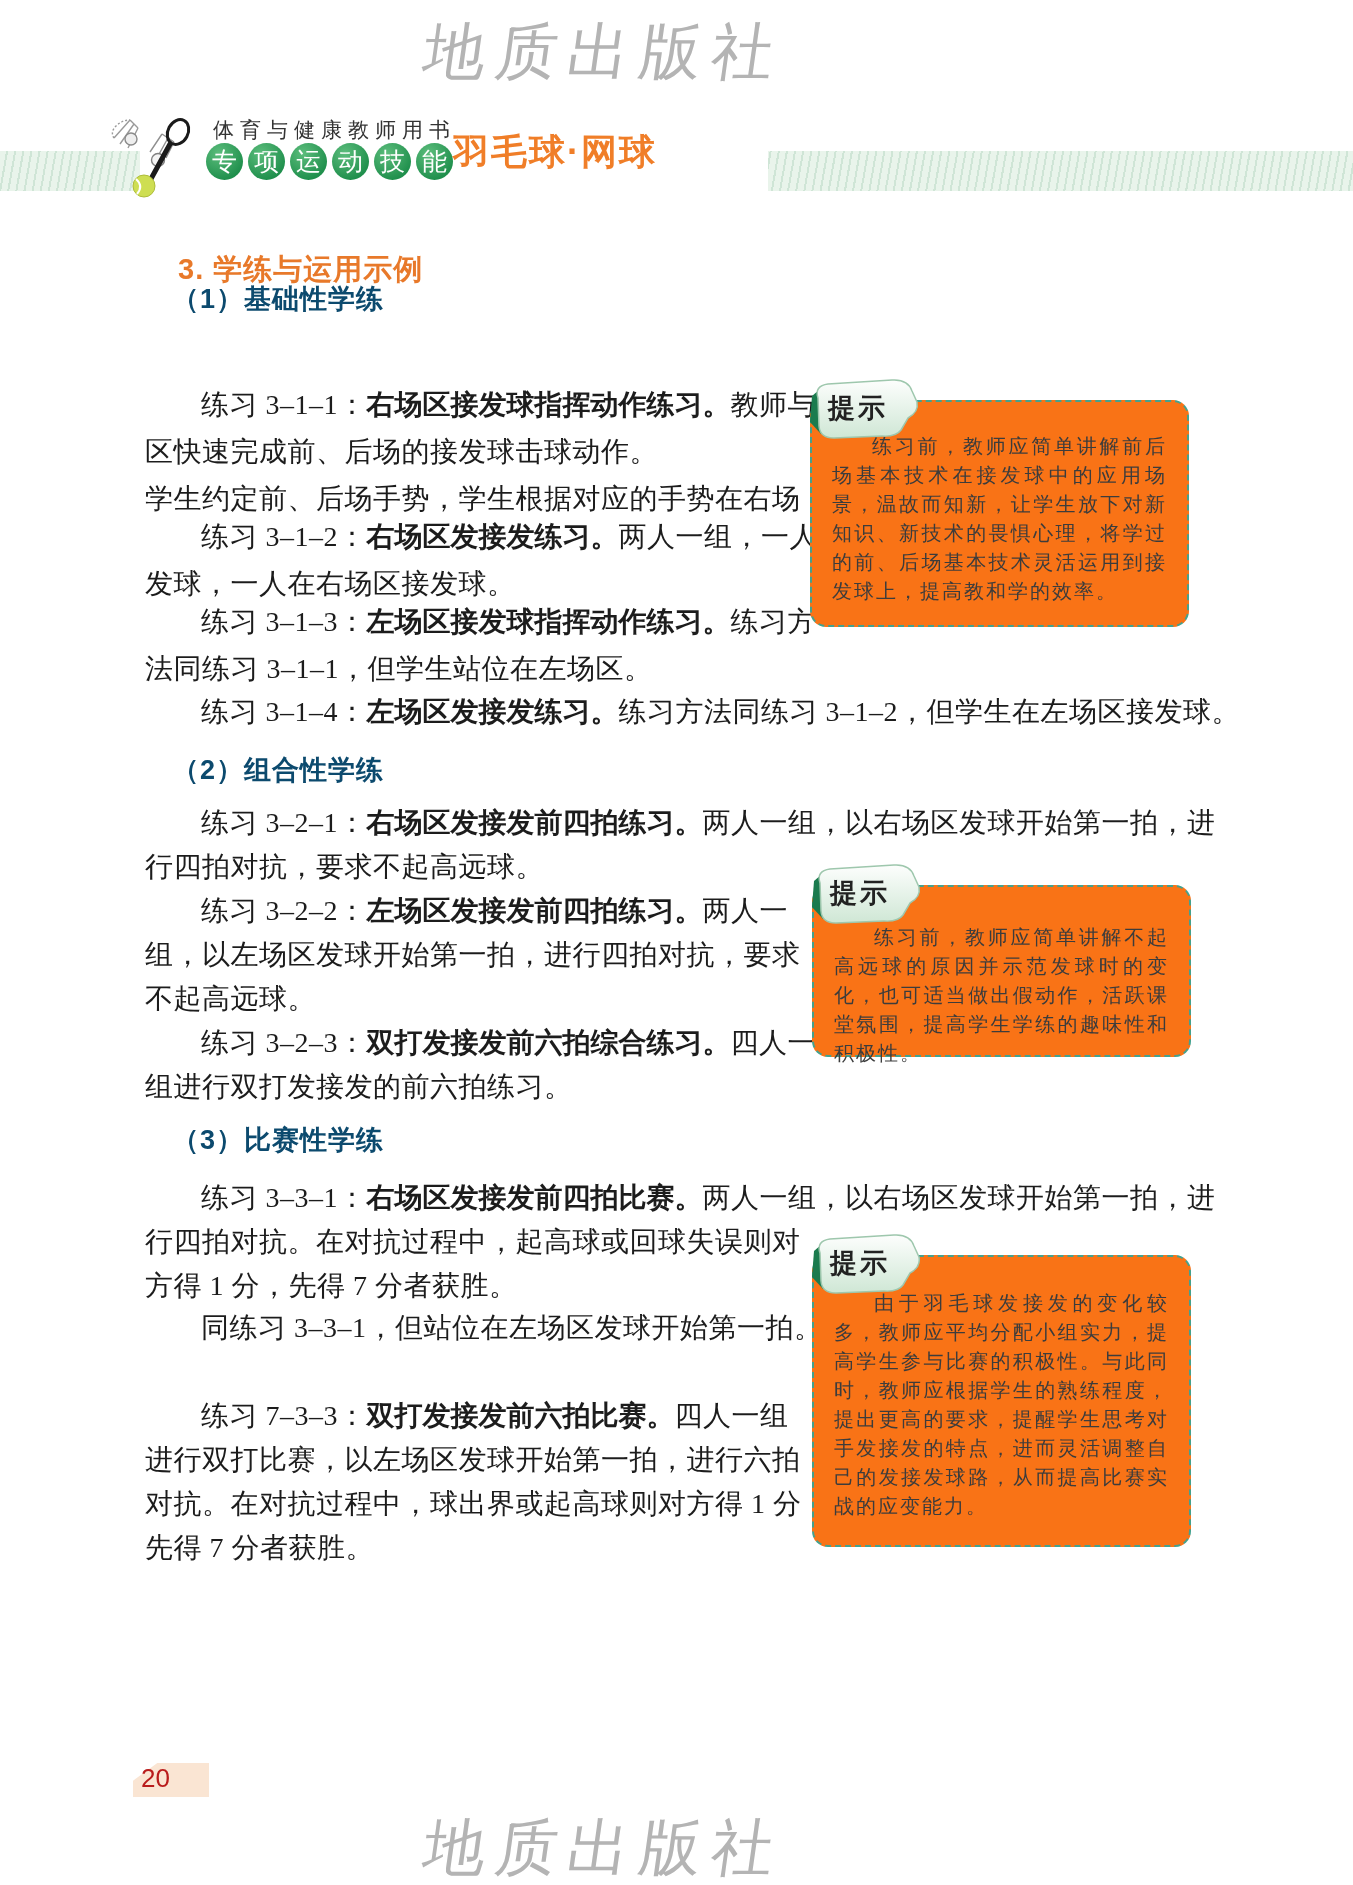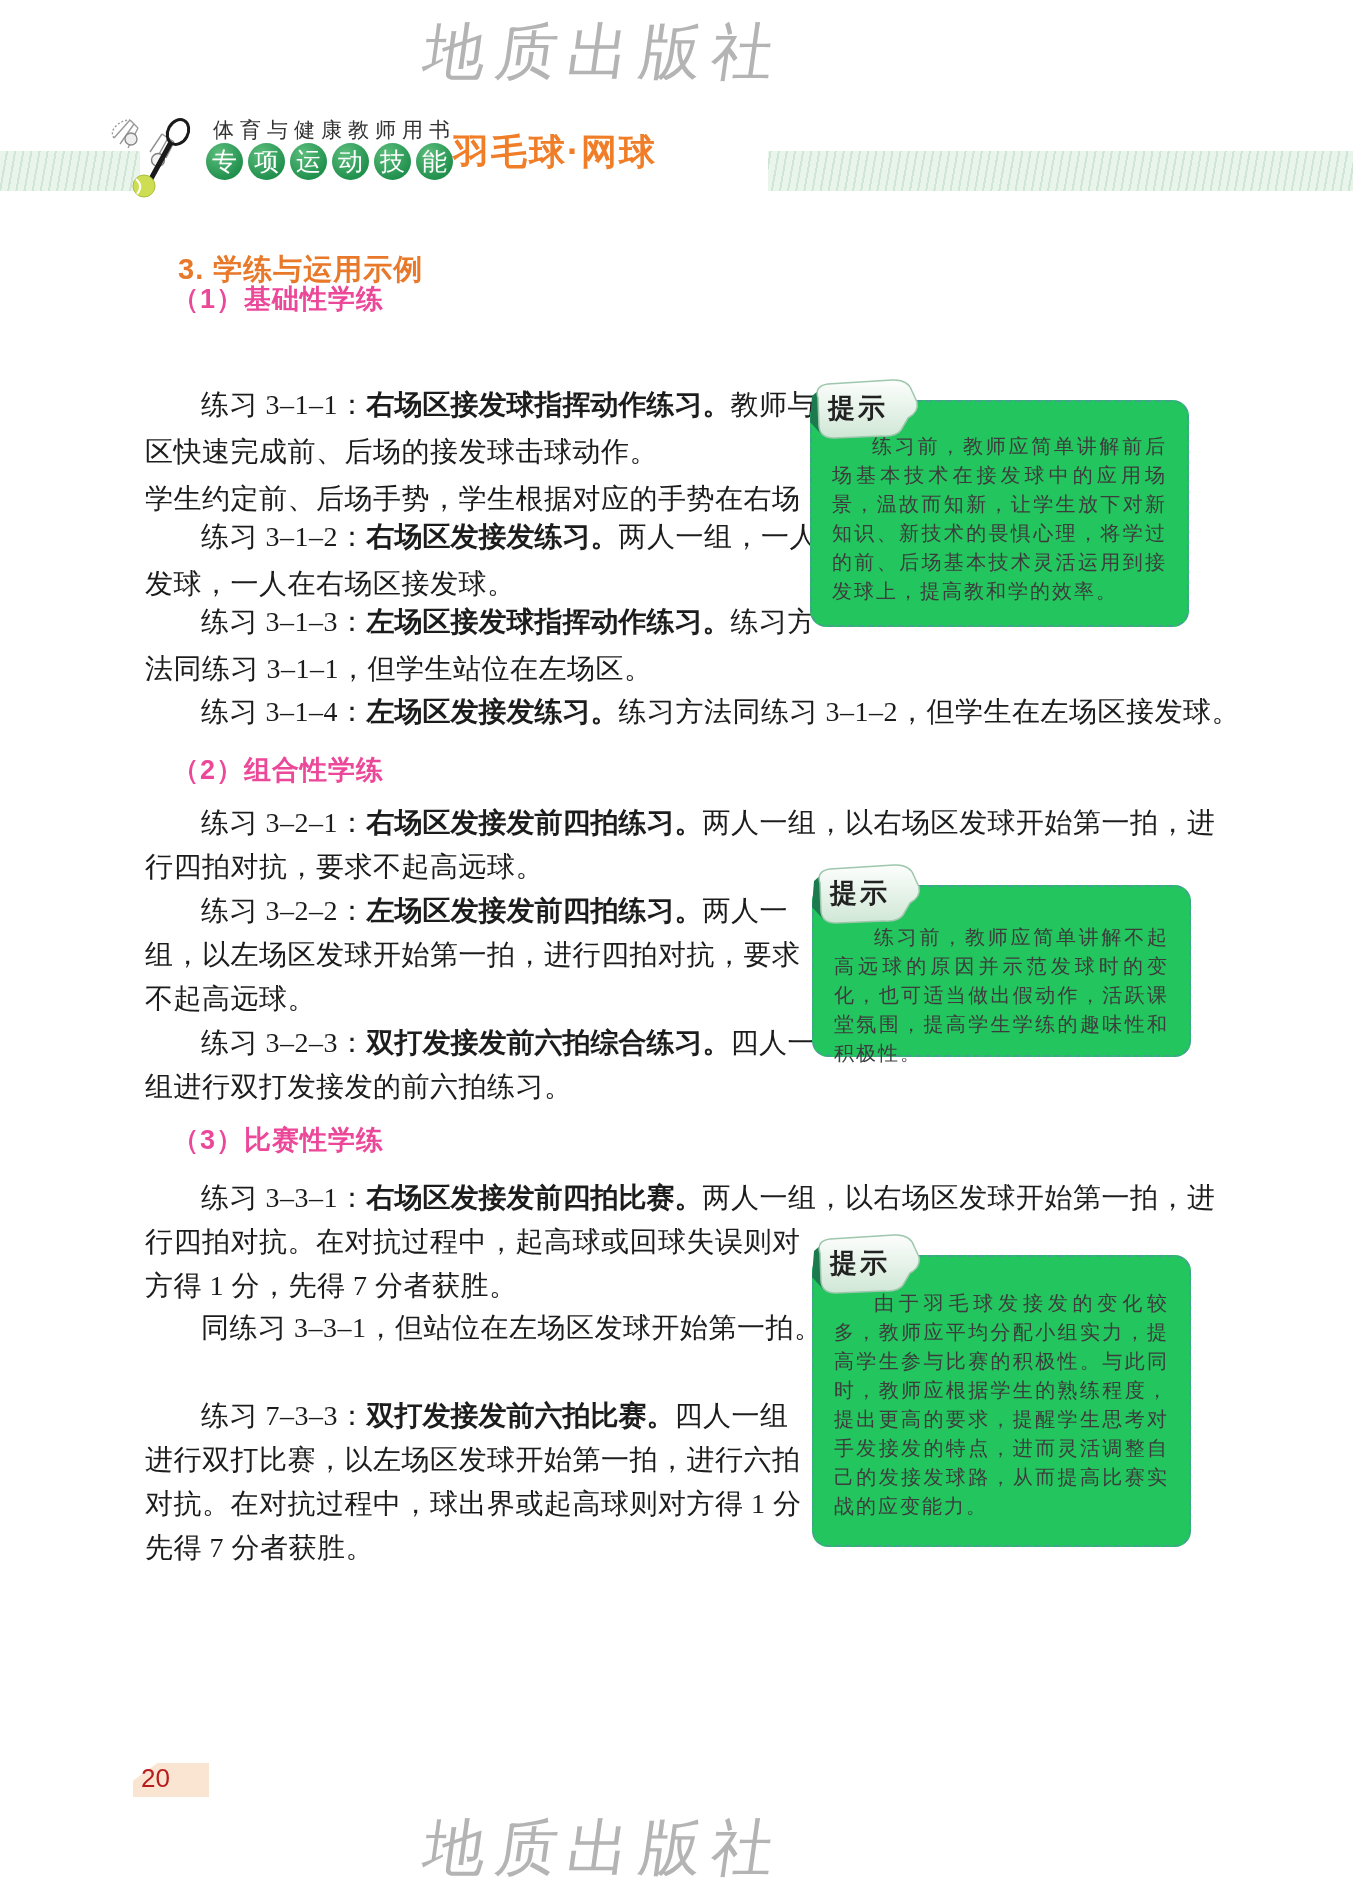--- a/index.html
+++ b/index.html
@@ -32,21 +32,21 @@
         background:radial-gradient(circle at 35% 28%,#5cbd7c,#1f8f4c 75%);
         color:#fff;font-size:25px;line-height:37px;text-align:center;
         font-family:"Liberation Sans","DejaVu Sans",sans-serif;}
   .book-title{position:absolute;left:453px;top:128px;font-size:36px;font-weight:800;
         color:var(--title-orange);letter-spacing:2px;white-space:nowrap;
         font-family:"Liberation Sans","DejaVu Sans",sans-serif;}
 
   
   .h2{position:absolute;left:178px;top:222px;font-size:29px;font-weight:700;letter-spacing:1px;
       color:var(--accent-orange);font-family:"Liberation Sans","DejaVu Sans",sans-serif;white-space:nowrap;margin-top:28px;}
-  .h3{position:absolute;left:172px;font-size:27px;font-weight:700;letter-spacing:1px;color:#ec4899;
+  .h3{position:absolute;left:172px;font-size:27px;font-weight:700;letter-spacing:1px;color:#0c4a6e;
       font-family:"Liberation Sans","DejaVu Sans",sans-serif;white-space:nowrap;}
   #h3-1{top:281px}
   #h3-2{top:752px}
   #h3-3{top:1122px}
 
   
   .para{position:absolute;left:145px;width:1105px;font-size:28px;letter-spacing:0.5px;color:var(--text);}
   .para .line{height:47px;line-height:47px;white-space:nowrap;}
   .para.lh44 .line{height:44px;line-height:44px;}
   .para .line:first-child{text-indent:56px;}
@@ -56,21 +56,21 @@
   #pA3{top:598px}
   #pA4{top:688px}
   #pB1{top:801px}
   #pB2{top:889px}
   #pB3{top:1021px}
   #pC1{top:1176px}
   #pC2{top:1306px}
   #pC3{top:1394px}
 
   
-  .tip-box{position:absolute;width:375px;border:2px dashed var(--tip-border);border-radius:16px;background:#22c55e;}
+  .tip-box{position:absolute;width:375px;border:2px dashed var(--tip-border);border-radius:16px;background:#f97316;}
   #tip1{left:810px;top:400px;height:223px;}
   #tip2{left:812px;top:885px;height:168px;}
   #tip3{left:812px;top:1255px;height:288px;}
   .tip-text{padding:32px 20px 0 20px;font-size:20px;line-height:29px;color:#3c3c3c;
         text-align:justify;letter-spacing:2px;text-indent:2em;}
   #tip1 .tip-text{padding-top:30px;}
   #tip2 .tip-text{padding-top:36px;}
   #tip3 .tip-text{padding-top:32px;}
   .tip-badge{position:absolute;width:118px;height:64px;z-index:3;}
   #badge1{left:804px;top:376px;}

